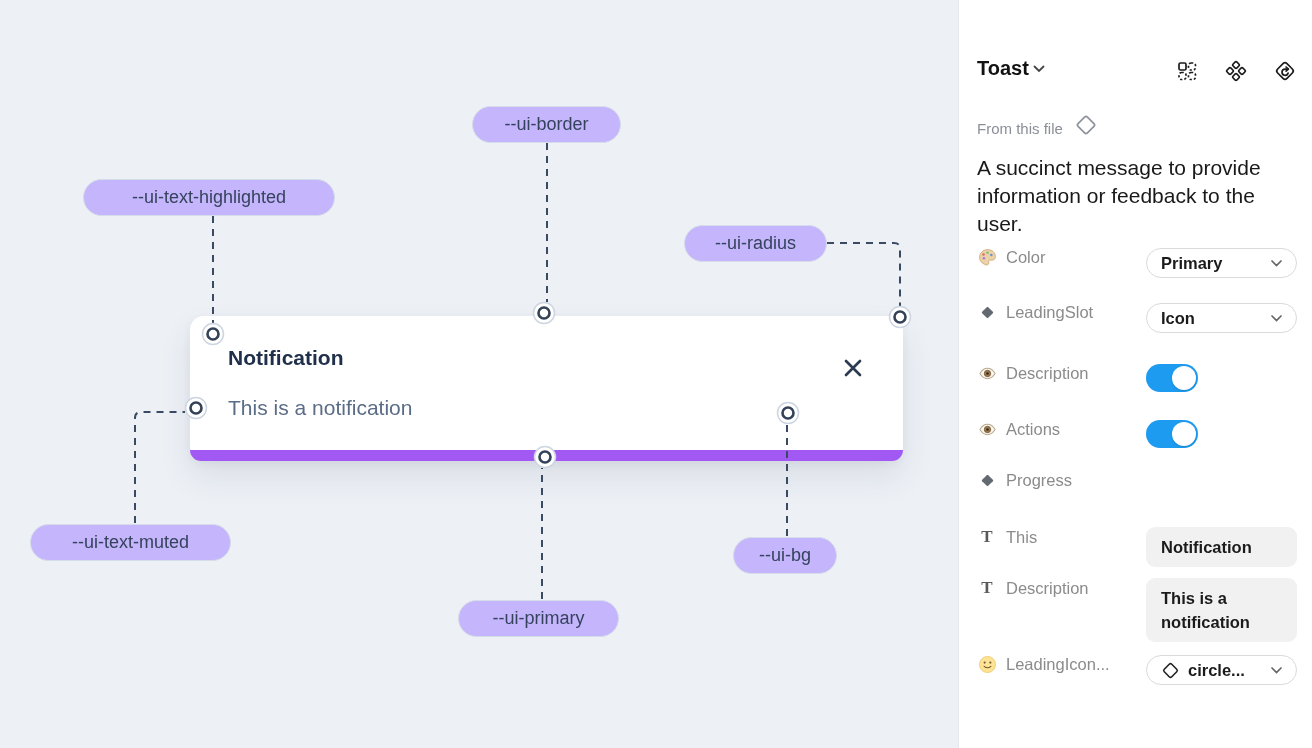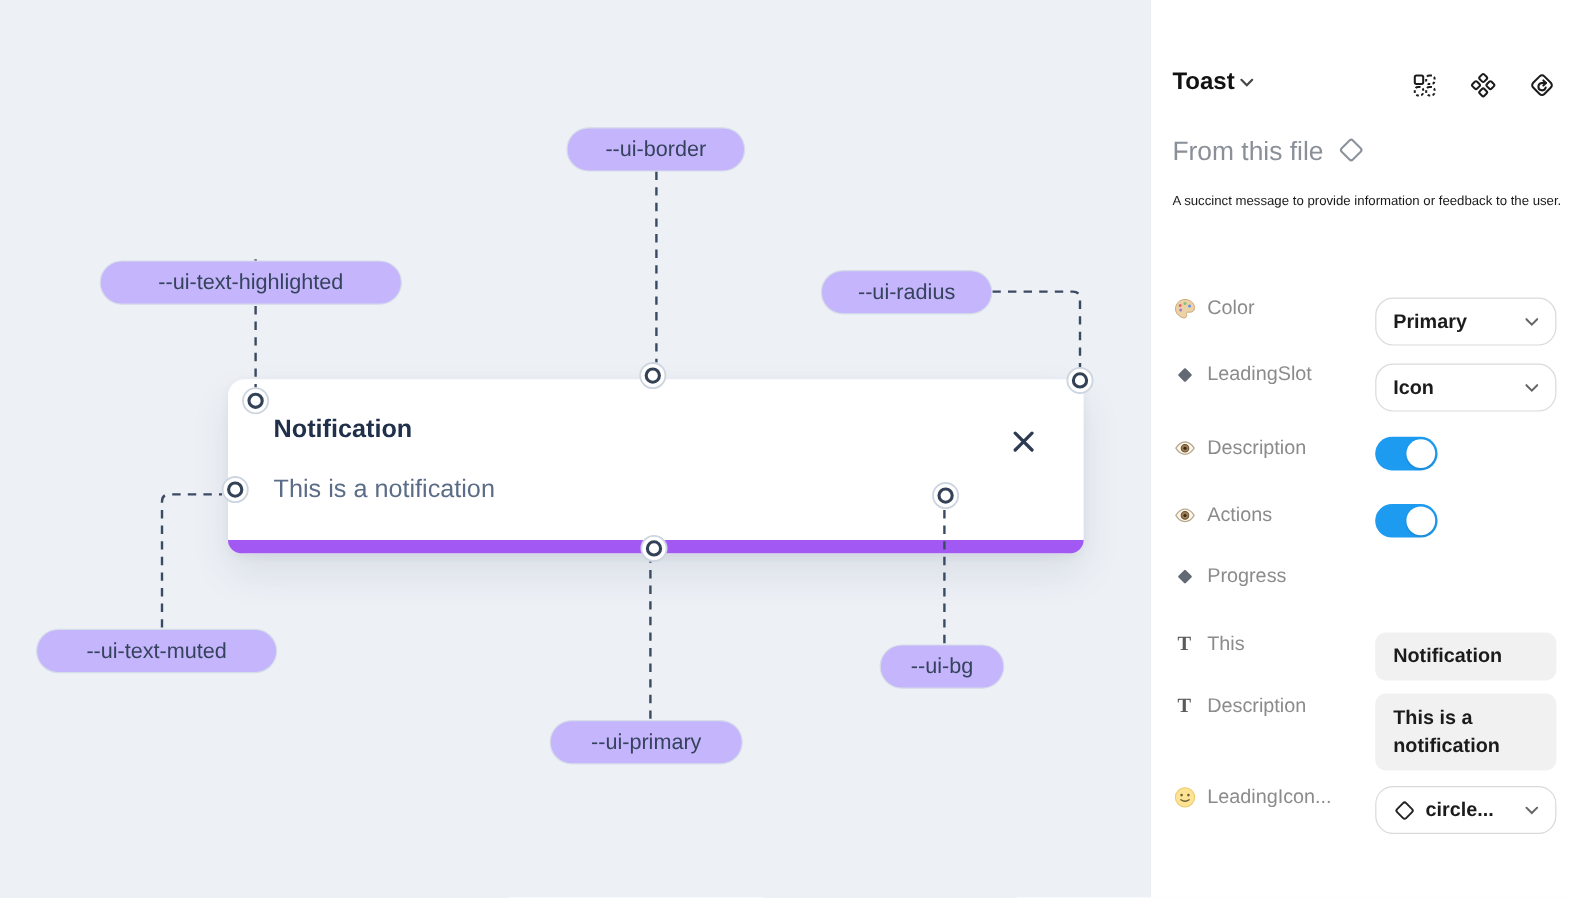--- a/index.html
+++ b/index.html
@@ -16,45 +16,45 @@
   .toast-close { position:absolute; left:652px; top:41px; width:22px; height:22px; cursor:pointer; }
   .toast-bar { position:absolute; left:0; right:0; bottom:0; height:11px; background:#a259f3;
                border-radius:0 0 14px 14px; }
 
   .connectors { position:absolute; inset:0; z-index:2; pointer-events:none; }
 
   .pill { position:absolute; z-index:3; background:#c4b5fd; border:1px solid #d5dde8; border-radius:19px;
           color:#36435c; font-size:18px; height:37px; display:flex; align-items:center;
           justify-content:center; white-space:nowrap; }
   #pill-border      { left:472px; top:106px; width:149px; }
-  #pill-highlighted { left:83px;  top:179px; width:252px;margin-top:38px; }
+  #pill-highlighted { left:83px;  top:179px; width:252px; }
   #pill-radius      { left:684px; top:225px; width:143px; }
   #pill-muted       { left:30px;  top:524px; width:201px; }
   #pill-primary     { left:458px; top:600px; width:161px; }
   #pill-bg          { left:733px; top:537px; width:104px; }
 
   
   .panel { position:absolute; left:958px; top:0; width:354px; height:748px; background:#fff;
            border-left:1px solid #e5e8ec; }
   .panel-title { position:absolute; left:18px; top:57px; display:flex; align-items:center; gap:4px;
                  font-size:20px; font-weight:700; color:#121212; cursor:pointer; }
   .header-icons { position:absolute; top:60px; right:16px; display:flex; gap:27px; align-items:center; }
   .header-icons svg { cursor:pointer; }
-  .from-file { position:absolute; left:18px; top:113px; display:flex; align-items:flex-start; gap:11px;
-               color:#8a8f98; font-size:22px; }
-  .panel-desc { position:absolute; left:18px; top:154px; width:326px; font-size:11px;
+  .from-file { position:absolute; left:18px; top:113px; display:flex; align-items:flex-end; gap:11px;
+               color:#8a8f98; font-size:15px; }
+  .panel-desc { position:absolute; left:18px; top:154px; width:326px; font-size:21px;
                 line-height:28px; color:#191919; }
 
   .prop-row { position:absolute; left:18px; width:320px; display:flex; align-items:flex-start; }
   .prop-label { flex:1; display:flex; align-items:center; gap:9px; color:#8b8b8b; font-size:16.5px;
                 white-space:nowrap; overflow:hidden; }
   .prop-label .glyph { width:20px; display:flex; justify-content:center; flex:none; }
   .t-glyph { font-family:"Liberation Serif","DejaVu Serif",serif; font-weight:700; font-size:17px; color:#5a5a5a; }
   .control { width:151px; flex:none; }
-  .dropdown { height:40px; border:1px solid #dadada; border-radius:15px; background:#fff;
+  .dropdown { height:30px; border:1px solid #dadada; border-radius:15px; background:#fff;
               display:flex; align-items:center; padding:0 14px; gap:8px; cursor:pointer; }
   .dropdown .val { flex:1; font-size:16.5px; font-weight:600; color:#1b1b1b;
                    white-space:nowrap; overflow:hidden; }
   .textfield { background:#f1f1f2; border-radius:9px; padding:8px 15px; font-size:16.5px;
                font-weight:600; color:#1b1b1b; line-height:24px; cursor:text; }
   .toggle { width:52px; height:28px; border-radius:14px; background:#1d9bf0; position:relative; cursor:pointer; }
   .toggle .knob { position:absolute; right:2px; top:2px; width:24px; height:24px; border-radius:50%;
                   background:#fff; box-shadow:0 1px 2px rgba(0,0,0,.15); }
 
   #row-color       { top:248px; height:38px; }

